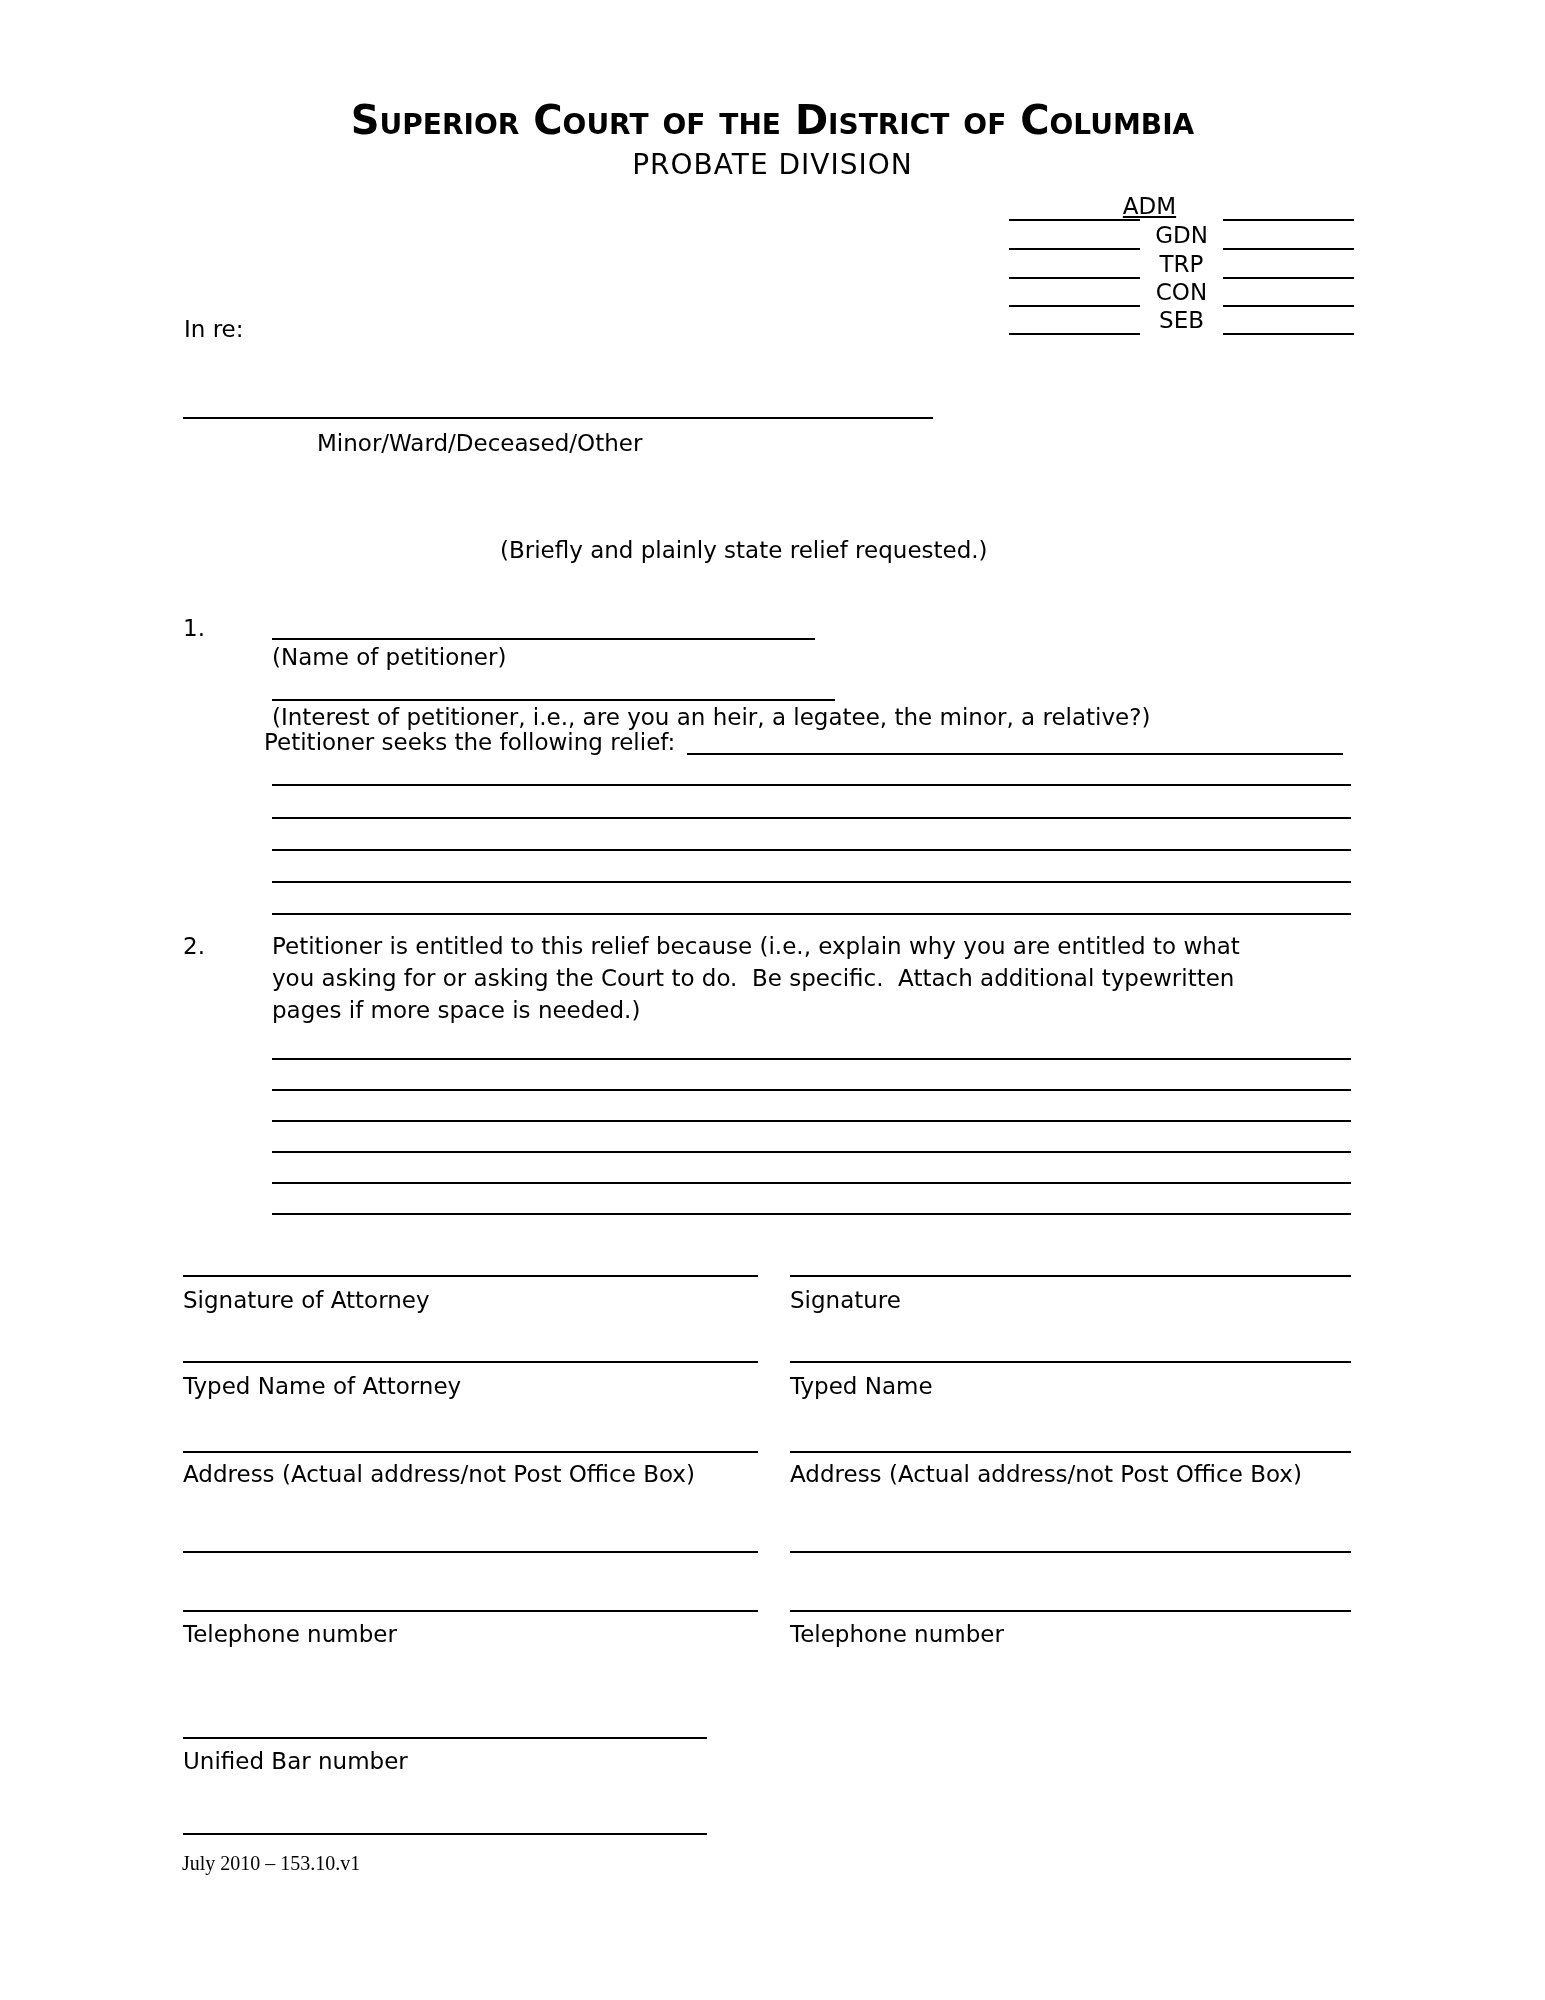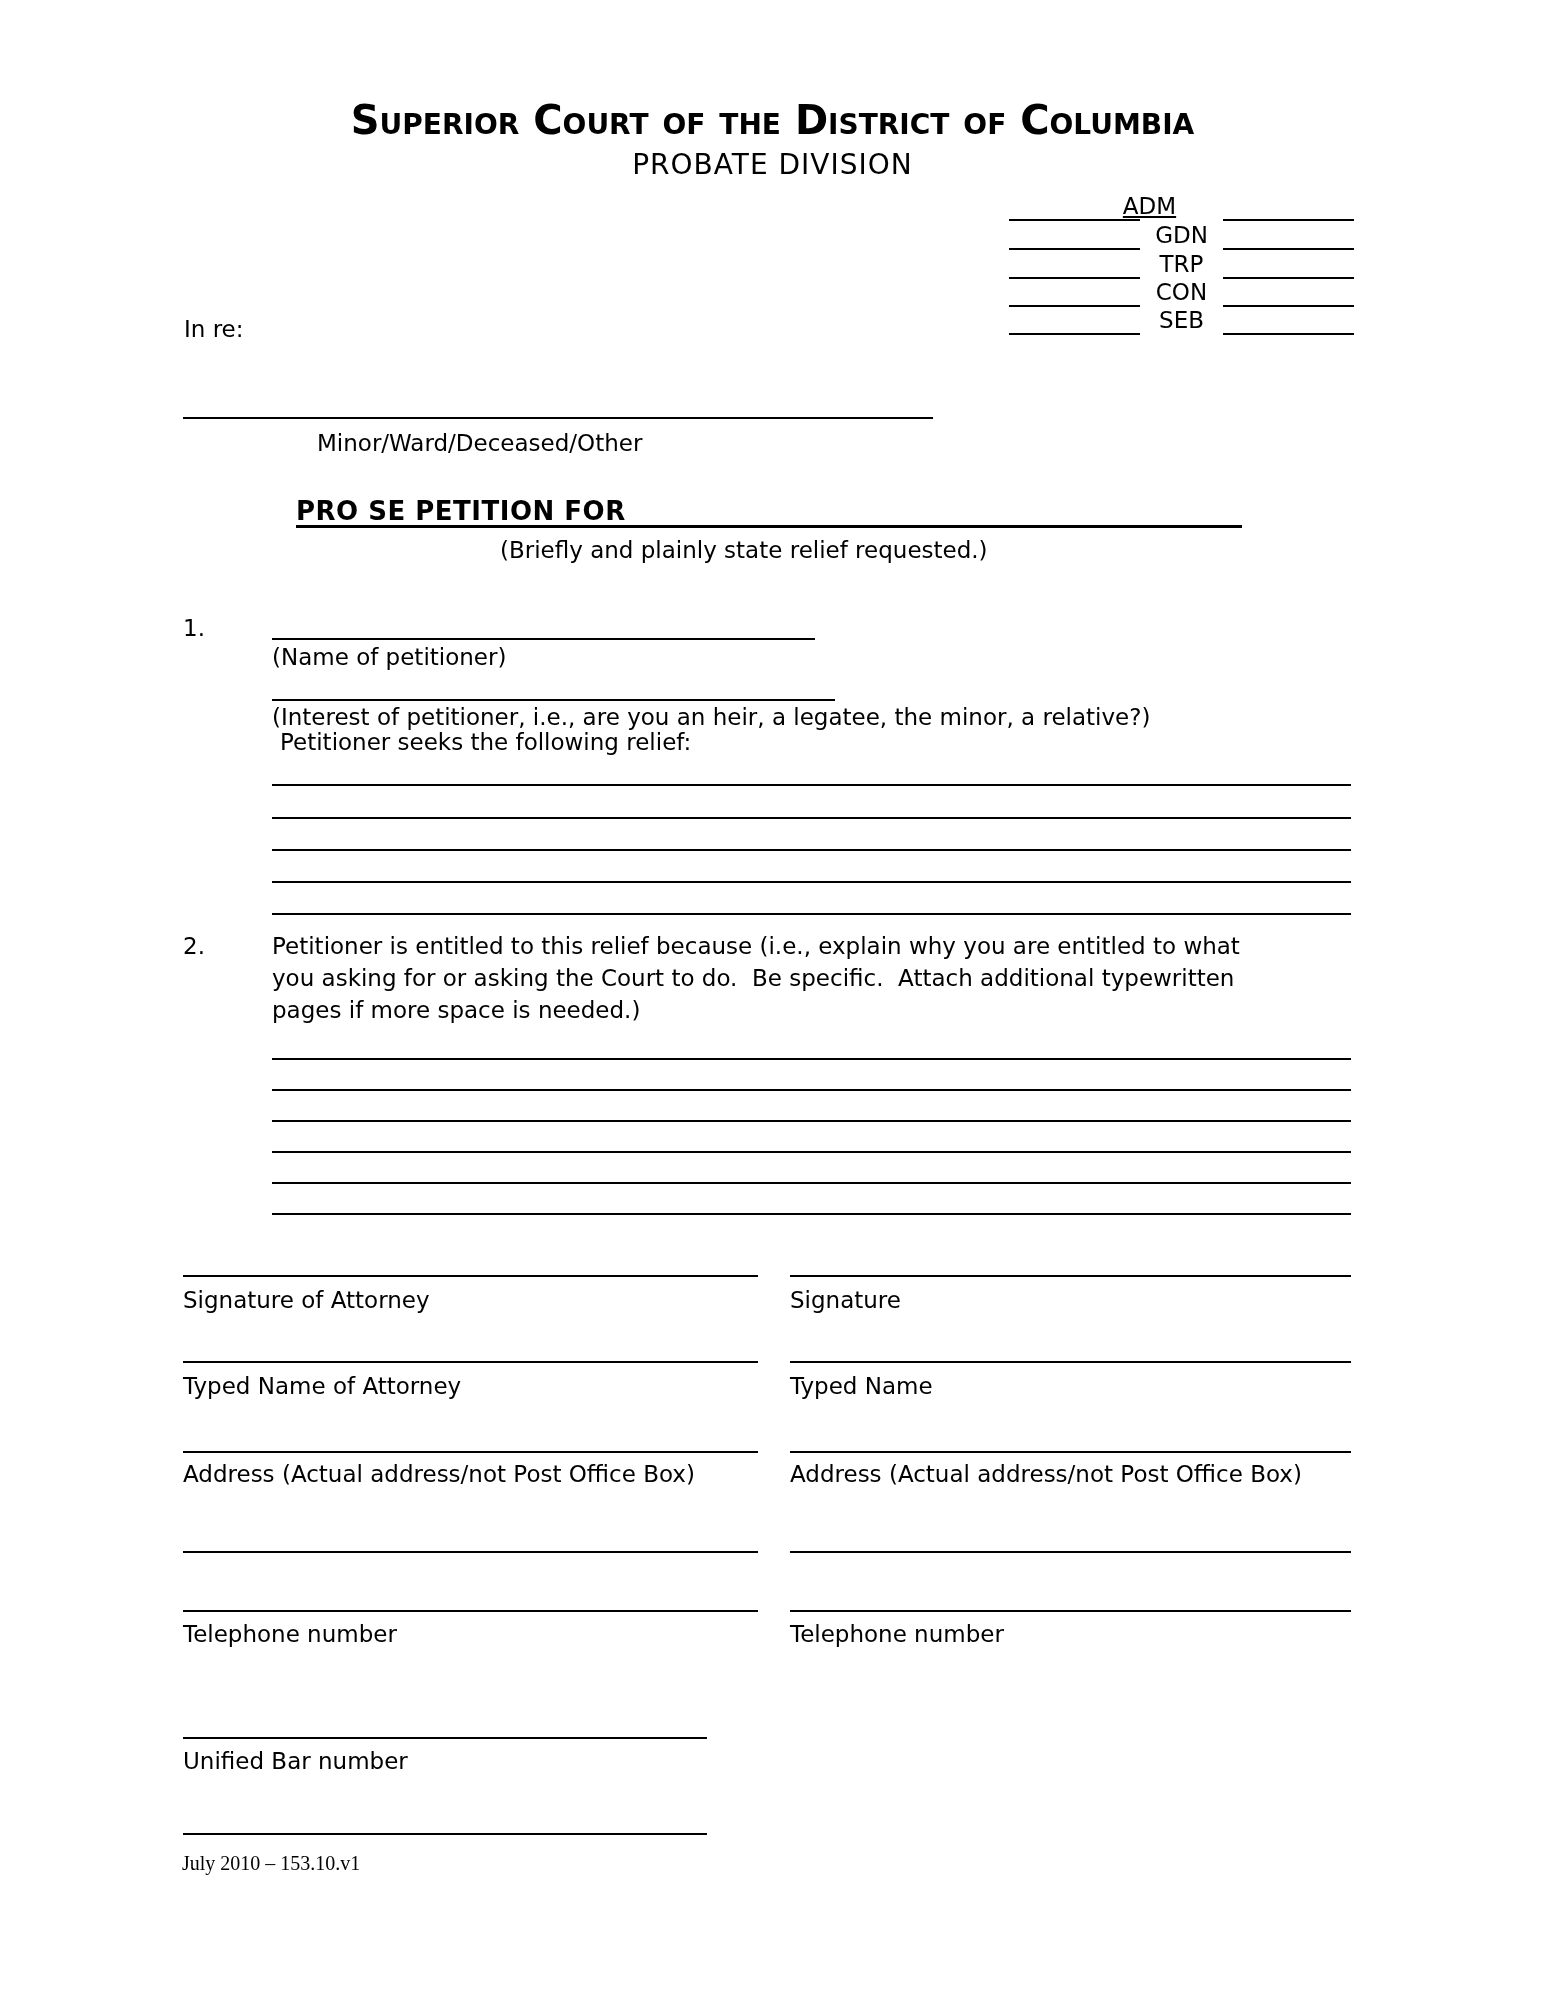--- a/index.html
+++ b/index.html
@@ -63,33 +63,29 @@
 
     <div class="ln" style="left:1009px; top:333px; width:131px;"></div>
     <div class="t code-label" style="left:1140px; top:307px;">SEB</div>
     <div class="ln" style="left:1223px; top:333px; width:131px;"></div>
   </div>
 
   <div class="t" style="left:184px; top:316px;">In re:</div>
   <div class="ln" style="left:183px; top:417px; width:750px;"></div>
   <div class="t" style="left:317px; top:430px;">Minor/Ward/Deceased/Other</div>
 
-  <div class="heading-row" style="left:296px; top:497px; width:946px;">
-    <span class="heading-text">PRO SE PETITION FOR</span>
-    <span style="flex:1;"></span>
-  </div>
   <div class="t" style="left:500px; top:537px;">(Briefly and plainly state relief requested.)</div>
 
   <div>
     <div class="t" style="left:183px; top:615px;">1.</div>
     <div class="ln" style="left:272px; top:638px; width:543px;"></div>
     <div class="t" style="left:272px; top:644px;">(Name of petitioner)</div>
     <div class="ln" style="left:272px; top:699px; width:563px;"></div>
     <div class="t" style="left:272px; top:704px;">(Interest of petitioner, i.e., are you an heir, a legatee, the minor, a relative?)</div>
-    <div class="relief-row" style="left:280px; top:729px; width:1079px;flex-direction:column;">
+    <div class="relief-row" style="left:264px; top:729px; width:1079px;">
       <span class="relief-label">Petitioner seeks the following relief:</span>
       <span class="relief-fill"></span>
     </div>
     <div class="ln" style="left:272px; top:784px; width:1079px;"></div>
     <div class="ln" style="left:272px; top:817px; width:1079px;"></div>
     <div class="ln" style="left:272px; top:849px; width:1079px;"></div>
     <div class="ln" style="left:272px; top:881px; width:1079px;"></div>
     <div class="ln" style="left:272px; top:913px; width:1079px;"></div>
   </div>
 

